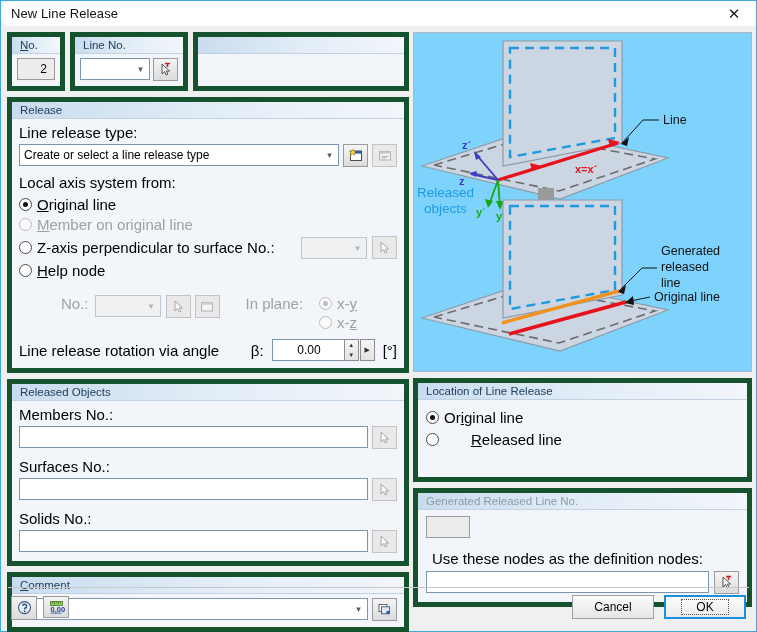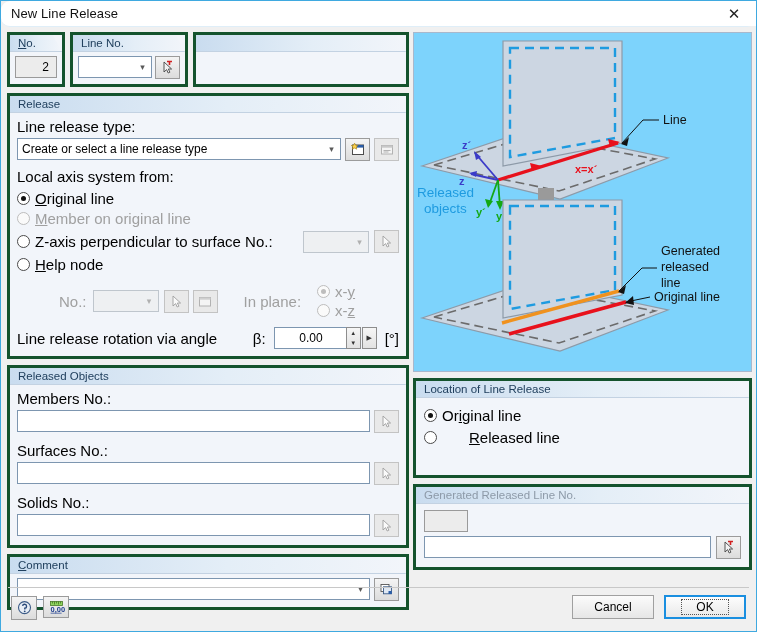--- a/index.html
+++ b/index.html
@@ -30,21 +30,21 @@
   .close-btn {
     width:44px; height:25px; display:flex; align-items:center; justify-content:center;
     font-size:15px; color:#222; cursor:pointer; background:#fff;
   }
   
   .panel-body { position:absolute; top:27px; left:0; right:0; bottom:0; }
   .col-left { position:absolute; left:6px; top:0; width:402px; }
   .col-right { position:absolute; left:412px; top:0; width:339px; }
 
   
-  .gbox { border:3px solid #14532d; background:#f2f5fa; position:relative; }
+  .gbox { border:5px solid #14532d; background:#f2f5fa; position:relative; }
   .gbox-header {
     height:17px; line-height:17px;
     padding-left:8px;
     font-size:11.5px; color:#21405e;
     background:linear-gradient(to right,#c9dcef 0%, #e4eef7 55%, #f2f5fa 100%);
     border-bottom:1px solid #c3d2e2;
     position:relative;
   }
   .gbox-header::after{
     content:""; position:absolute; right:0; top:0;
@@ -232,21 +232,21 @@
                 <path d="M4 2 L4 12 L6.6 9.6 L8.2 13 L9.9 12.2 L8.4 9 L11.6 9 Z" fill="#fafafa" stroke="#9e9e9e" stroke-width="0.9"></path>
               </svg>
             </div>
           </div>
 
           <div class="radio-row" style="margin-top:3px;">
             <span class="radio"></span>
             <span class="lbl"><u>H</u>elp node</span>
           </div>
 
-          <div style="display:flex; align-items:center; margin-top:10px; padding-left:42px;">
+          <div style="display:flex; margin-top:16px; padding-left:42px;">
             <span class="lbl dis">No.:</span>
             <div class="combo dis" style="width:66px; margin-left:6px;">
               <span class="txt"></span>
               <span class="arrow">▾</span>
             </div>
             <div class="tbtn dis" style="margin-left:5px;">
               <svg width="15" height="15" viewBox="0 0 15 15">
                 <path d="M4 2 L4 12 L6.6 9.6 L8.2 13 L9.9 12.2 L8.4 9 L11.6 9 Z" fill="#fafafa" stroke="#9e9e9e" stroke-width="0.9"></path>
               </svg>
             </div>
@@ -413,20 +413,21 @@
             <span class="radio"></span>
             <span class="lbl"><u>R</u>eleased line</span>
           </div>
         </div>
       </div>
 
       <div class="gbox" style="margin-top:6px;">
         <div class="gbox-header dis">Generated Released Line No.</div>
         <div class="gbox-inner" style="padding:6px 8px 8px 8px;">
           <div class="tbox ro" style="width:44px; background:#ececec;"></div>
+          <div class="lbl" style="margin:12px 0 0 6px;">Use these nodes as the definition nodes:</div>
           <div style="display:flex; gap:5px; margin-top:4px;">
             <div class="tbox" style="flex:1;"></div>
             <div class="tbtn">
               <svg width="15" height="15" viewBox="0 0 15 15">
                 <path d="M4 2 L4 12 L6.6 9.6 L8.2 13 L9.9 12.2 L8.4 9 L11.6 9 Z" fill="#f2f2f2" stroke="#444" stroke-width="0.9"></path>
                 <path d="M7 1.5 L12 1.5 M9.5 1.5 L9.5 5" stroke="#d02020" stroke-width="1.6"></path>
               </svg>
             </div>
           </div>
         </div>

